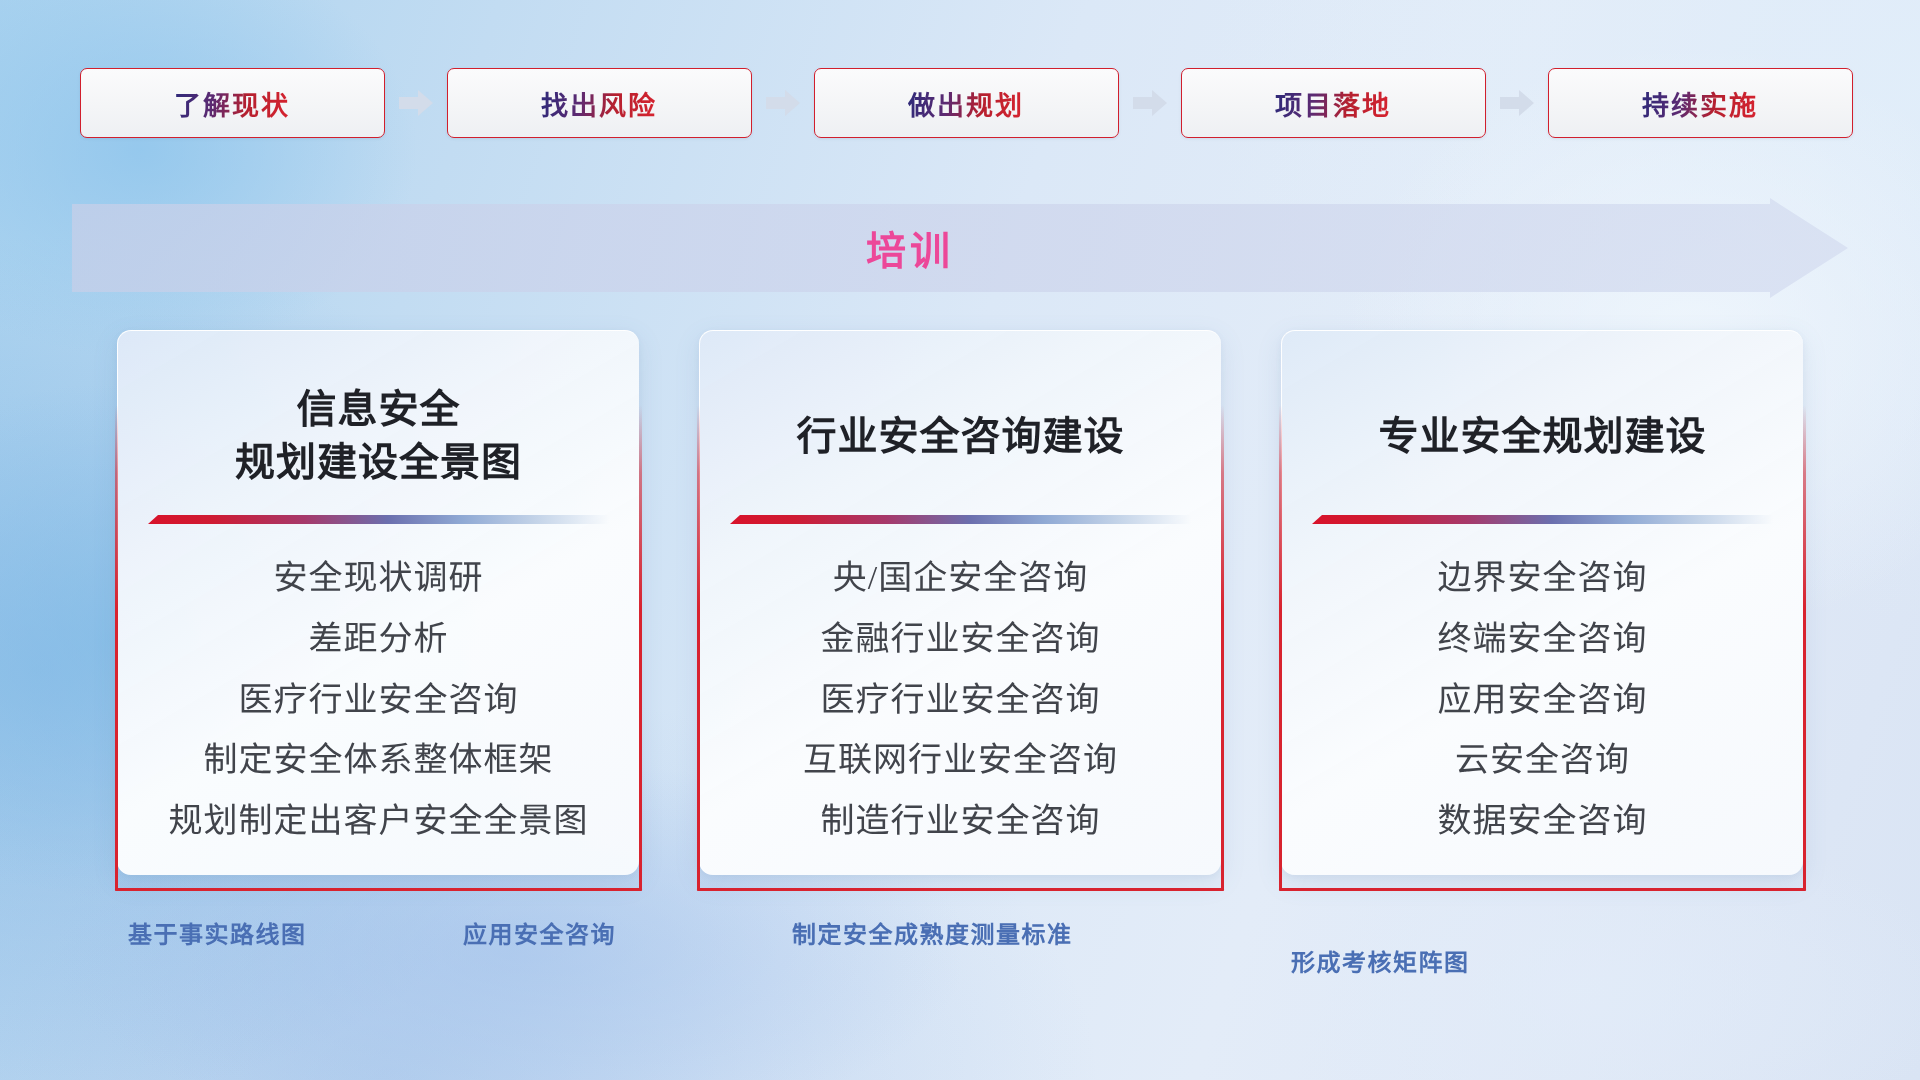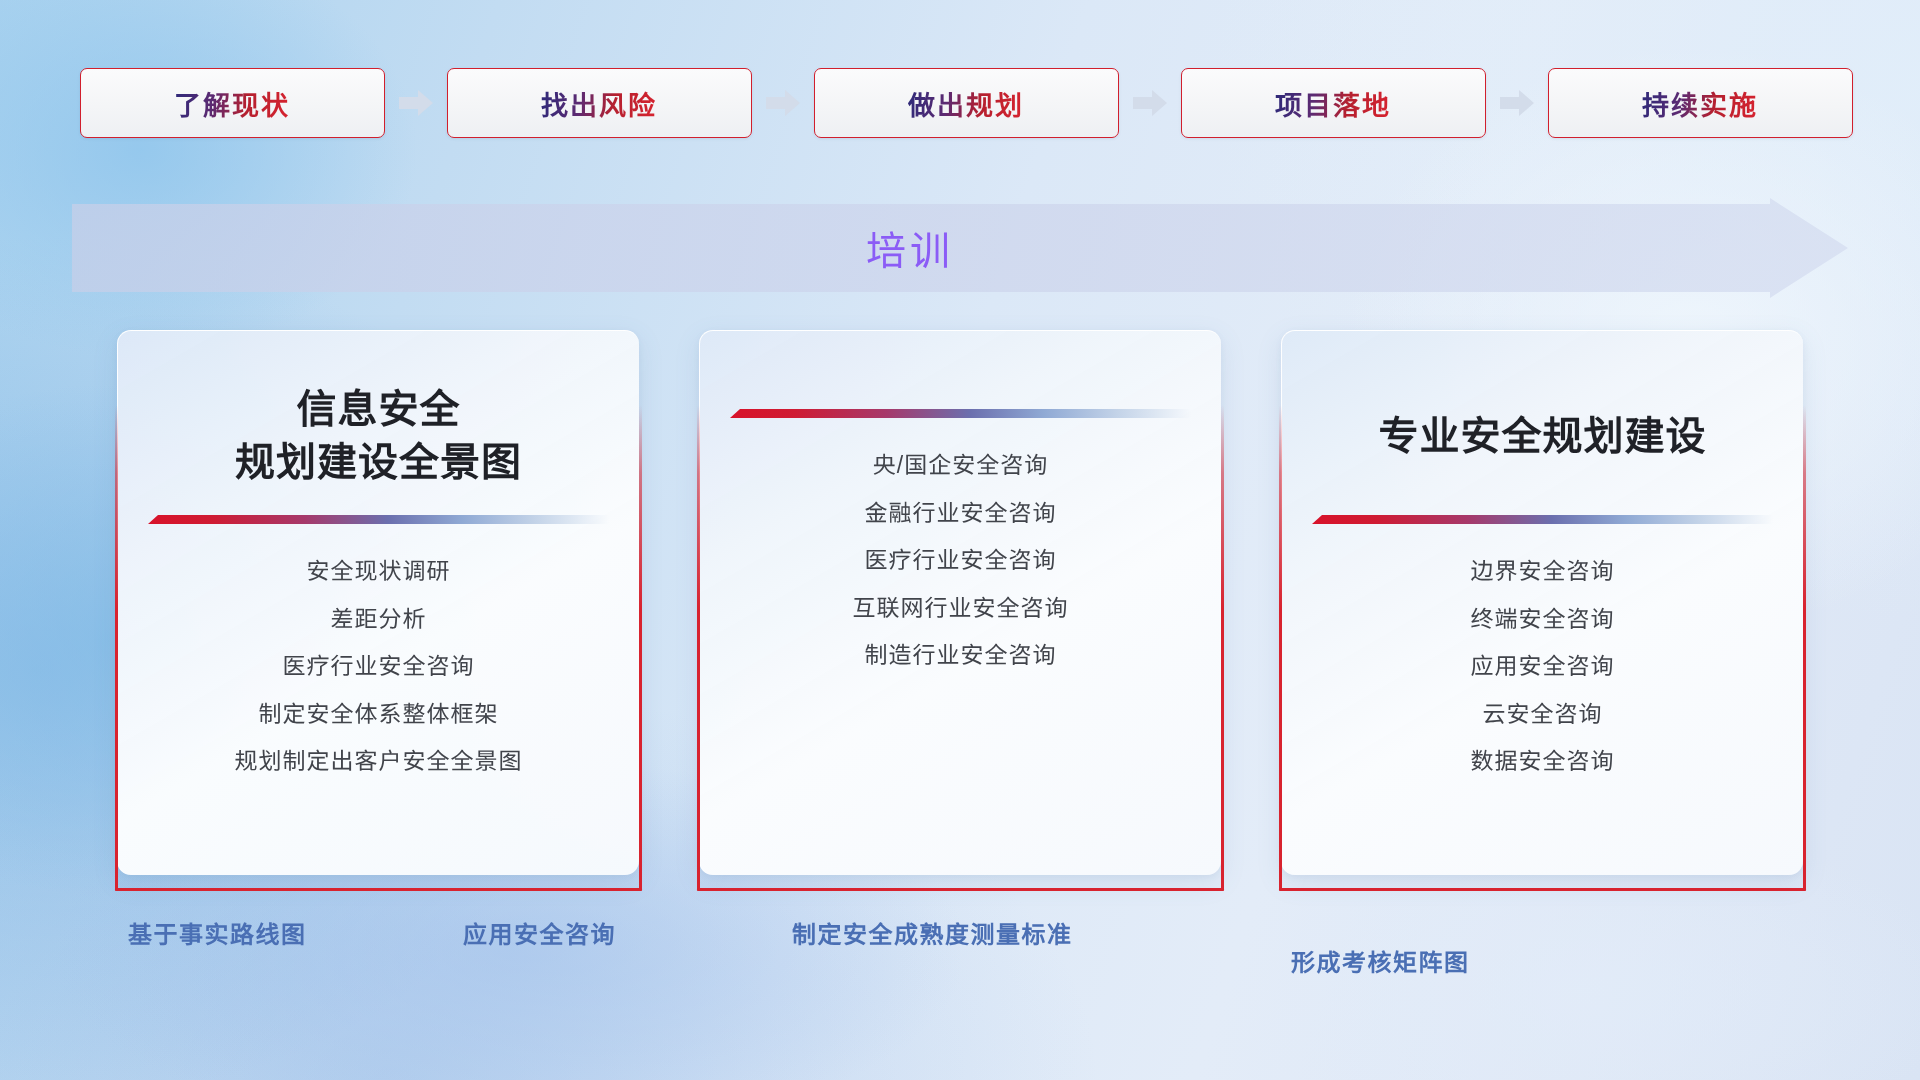--- a/index.html
+++ b/index.html
@@ -60,21 +60,21 @@
     position:absolute; left:72px; top:198px; width:1776px; height:100px;
   }
   .banner-shape {
     position:absolute; inset:0;
     background:linear-gradient(92deg, rgba(196,207,233,.80) 0%, rgba(203,212,236,.80) 30%, rgba(207,215,237,.78) 58%, rgba(212,220,240,.72) 100%);
     clip-path:polygon(0 6px, calc(100% - 78px) 6px, calc(100% - 78px) 0, 100% 50%, calc(100% - 78px) 100%, calc(100% - 78px) calc(100% - 6px), 0 calc(100% - 6px));
   }
   .banner-label {
     position:absolute; inset:0; display:flex; align-items:center; justify-content:center;
     padding-right:100px;
-    font-size:40px; font-weight:400; color:#8b5cf6; letter-spacing:4px;
+    font-size:40px; font-weight:700; color:#ec4899; letter-spacing:4px;
   }
 
   
   .cards {
     position:absolute; left:0; right:0; top:330px;
     display:flex; justify-content:center; gap:60px;
   }
   .card {
     position:relative;
     width:522px; height:545px;
@@ -116,21 +116,21 @@
     background:linear-gradient(90deg, #d8122a 0%, #cf1b33 14%, #a6396b 34%, #6b6fae 52%, #8fa9d4 68%, #c3d3e8 84%, rgba(222,231,243,0) 100%);
     clip-path:polygon(10px 0, 100% 0, 100% 100%, 0 100%);
   }
 
   .card-list {
     margin-top:34px;
     display:flex; flex-direction:column; align-items:center; gap:20px;
     list-style:none;
   }
   .card-list li {
-    font-size:23px; color:#41444b; letter-spacing:1px; line-height:1.2;
+    font-size:34px; color:#41444b; letter-spacing:1px; line-height:1.2;font-family:Liberation Serif, serif;
   }
 
   
   .captions { position:absolute; left:0; right:0; top:915px; height:44px; }
   .caption {
     position:absolute; top:0;
     font-size:24px; font-weight:700; color:#4a6fb4; letter-spacing:1.5px;
     white-space:nowrap;
   }
   .cap-0 { left:128px;  }
@@ -214,20 +214,24 @@
       <li>制定安全体系整体框架</li>
       <li>规划制定出客户安全全景图</li>
     </ul>
   </div>
 
   <div class="card">
     <div class="rail-left"></div>
     <div class="rail-right"></div>
     <div class="rail-bottom"></div>
 
+    <div class="card-title">
+      <span class="line1">行业安全咨询建设</span>
+
+    </div>
     <div class="card-divider"></div>
     <ul class="card-list">
       <li>央/国企安全咨询</li>
       <li>金融行业安全咨询</li>
       <li>医疗行业安全咨询</li>
       <li>互联网行业安全咨询</li>
       <li>制造行业安全咨询</li>
     </ul>
   </div>
 

